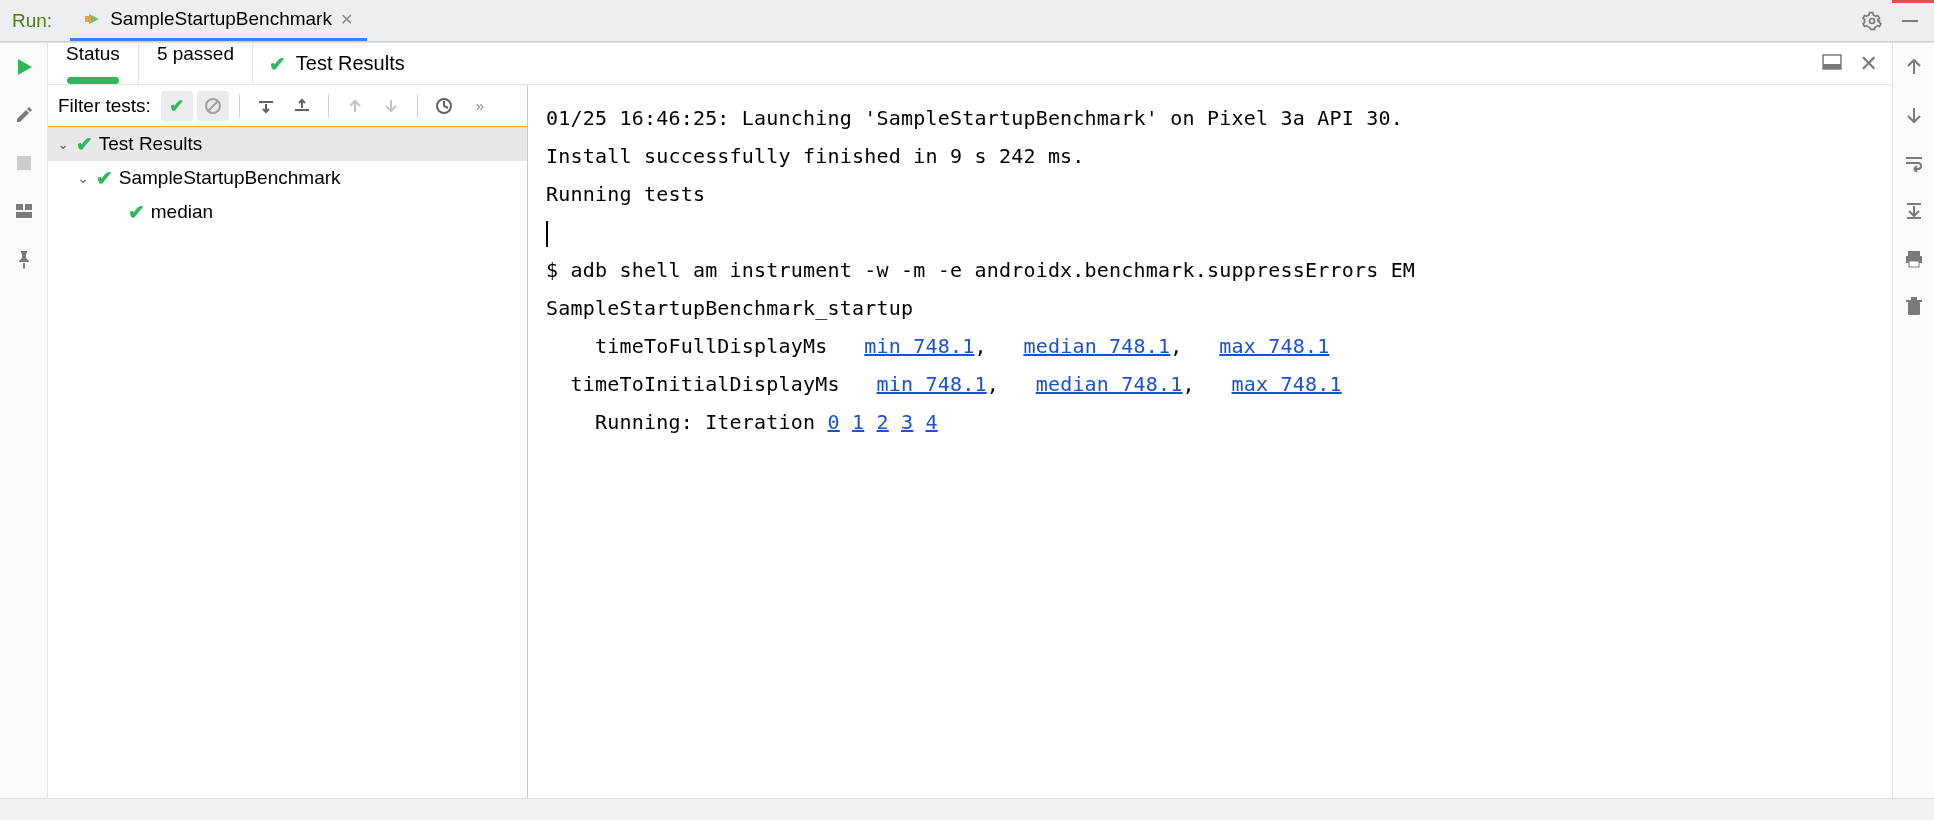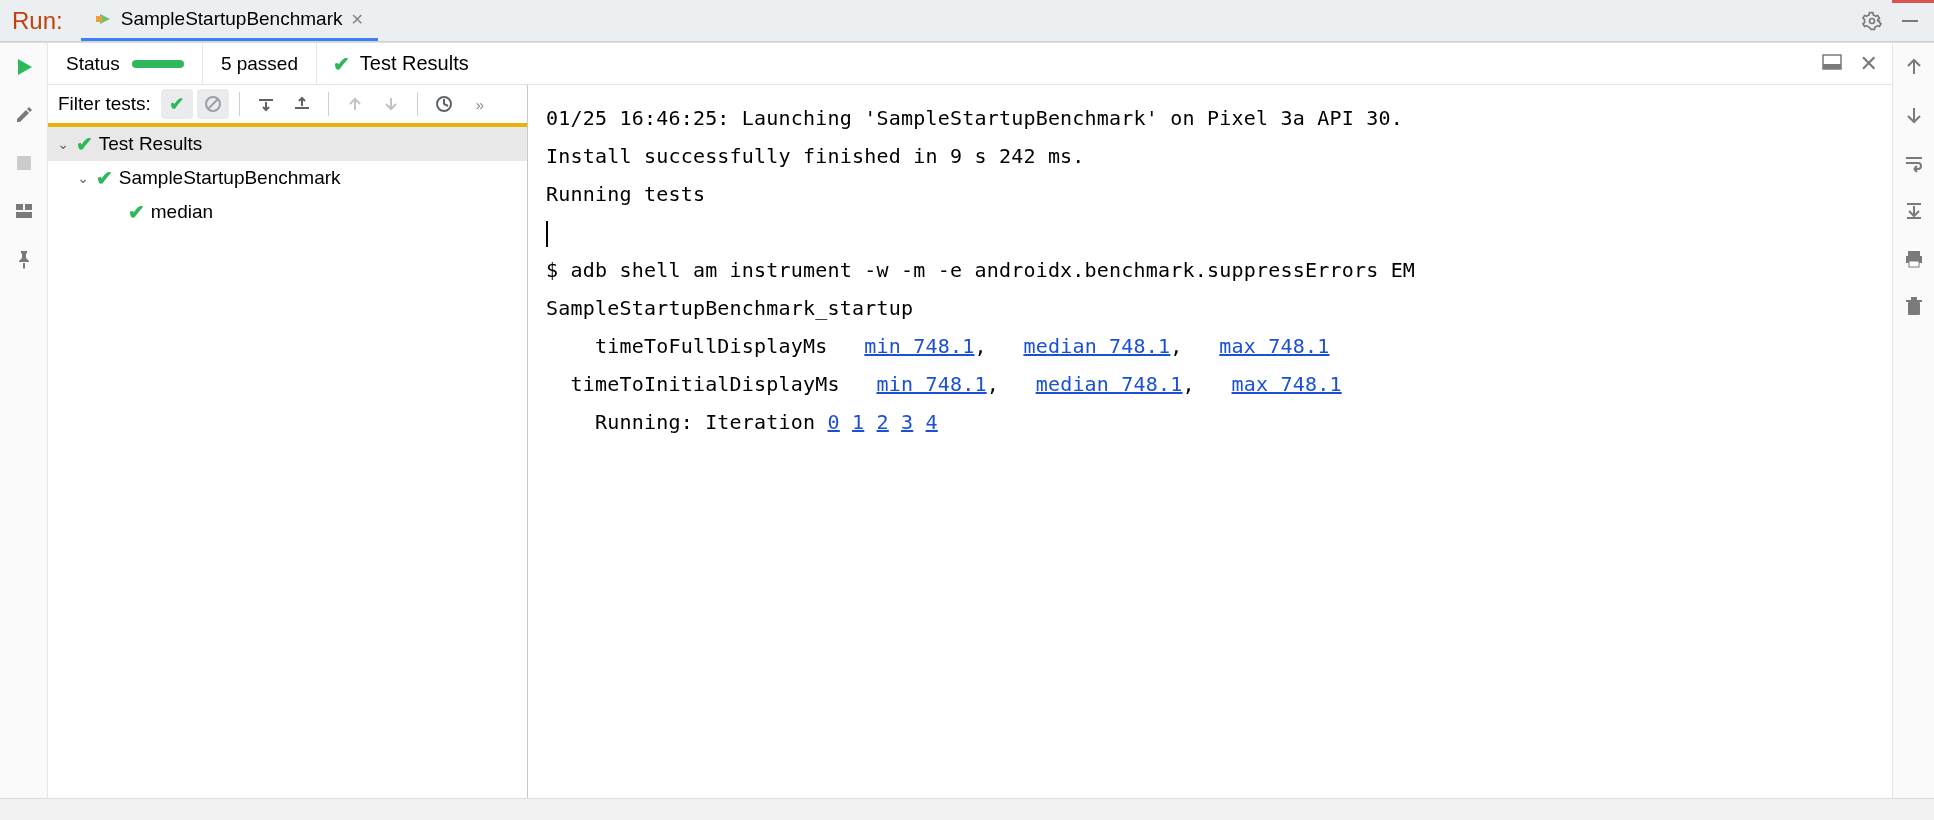--- a/index.html
+++ b/index.html
@@ -1,50 +1,50 @@
 <!DOCTYPE html>
 <html><head>
 <meta charset="utf-8">
 <style>
   * { box-sizing: border-box; margin: 0; padding: 0; }
   html, body { width: 100%; height: 100%; font-family: "Segoe UI", Arial, sans-serif; font-size: 16px; background: #fff; color: #000; }
   body { display: flex; flex-direction: column; }
 
   
   .tabbar { display: flex; align-items: center; height: 42px; background: #eceff1; border-bottom: 1px solid #d0d0d0; }
-  .tabbar .run-label { padding: 0 18px 0 12px; font-size: 24px; color: #c2410c; }
+  .tabbar .run-label { padding: 0 18px 0 12px; font-size: 19px; color: #4d7c0f; }
   .tab { display: flex; align-items: center; height: 100%; padding: 0 14px; background: #eceff1; border-bottom: 3px solid #3b82f6; gap: 8px; font-size: 19px; }
   .tab .close { color: #888; font-size: 16px; }
   .tabbar-spacer { flex: 1; }
   .tabbar-actions { display: flex; align-items: center; gap: 18px; padding-right: 14px; }
 
   .gear-icon, .minimize-icon { width: 20px; height: 20px; display: inline-flex; align-items: center; justify-content: center; color: #666; }
 
   
   .main-row { flex: 1; display: flex; min-height: 0; background: #fff; border-top: 1px solid #e0e0e0; }
 
   
   .left-gutter { width: 48px; display: flex; flex-direction: column; align-items: center; padding-top: 10px; gap: 20px; border-right: 1px solid #e5e5e5; background: #fafafa; }
   .gutter-btn { width: 28px; height: 28px; display: flex; align-items: center; justify-content: center; color: #666; cursor: pointer; }
 
   
   .center { flex: 1; display: flex; flex-direction: column; min-width: 0; }
 
   
   .statusbar { display: flex; align-items: stretch; height: 42px; border-bottom: 1px solid #e5e5e5; }
-  .status-seg { display: flex; align-items: center; padding: 0 18px; border-right: 1px solid #e5e5e5; font-size: 19px; gap: 12px; }
+  .status-seg { display: flex; align-items: center; padding: 0 18px; border-right: 1px solid #e5e5e5; font-size: 19px; gap: 12px; flex-direction: column; }
   .status-seg.last-left { border-right: 1px solid #c8c8c8; }
   .progbar { width: 52px; height: 8px; border-radius: 4px; background: #2eb85c; }
   .status-title { flex: 1; display: flex; align-items: center; gap: 10px; padding: 0 16px; font-size: 20px; }
   .status-actions { display: flex; align-items: center; gap: 18px; padding-right: 14px; }
 
   .check-icon { color: #2eb85c; font-weight: bold; font-size: 20px; }
 
   
-  .filterbar { display: flex; align-items: center; height: 42px; border-bottom: 4px solid #eab308; padding: 0 10px; gap: 4px; font-size: 19px; }
+  .filterbar { display: flex; align-items: center; height: 42px; border-bottom: 1px solid #eab308; padding: 0 10px; gap: 4px; font-size: 19px; }
   .filter-label { padding-right: 6px; }
   .tool-btn { width: 32px; height: 30px; display: flex; align-items: center; justify-content: center; border-radius: 4px; color: #555; cursor: pointer; }
   .tool-btn.active { background: #e9ebec; }
   .vdiv { width: 1px; height: 24px; background: #d0d0d0; margin: 0 6px; }
   .tool-btn.dim { opacity: 0.5; }
 
   
   .splitpane { flex: 1; display: flex; min-height: 0; }
   .tree-pane { width: 480px; border-right: 1px solid #c8c8c8; display: flex; flex-direction: column; }
   .tree-header { padding: 6px 10px; font-size: 17px; color: #444; border-bottom: 1px solid #eee; }

